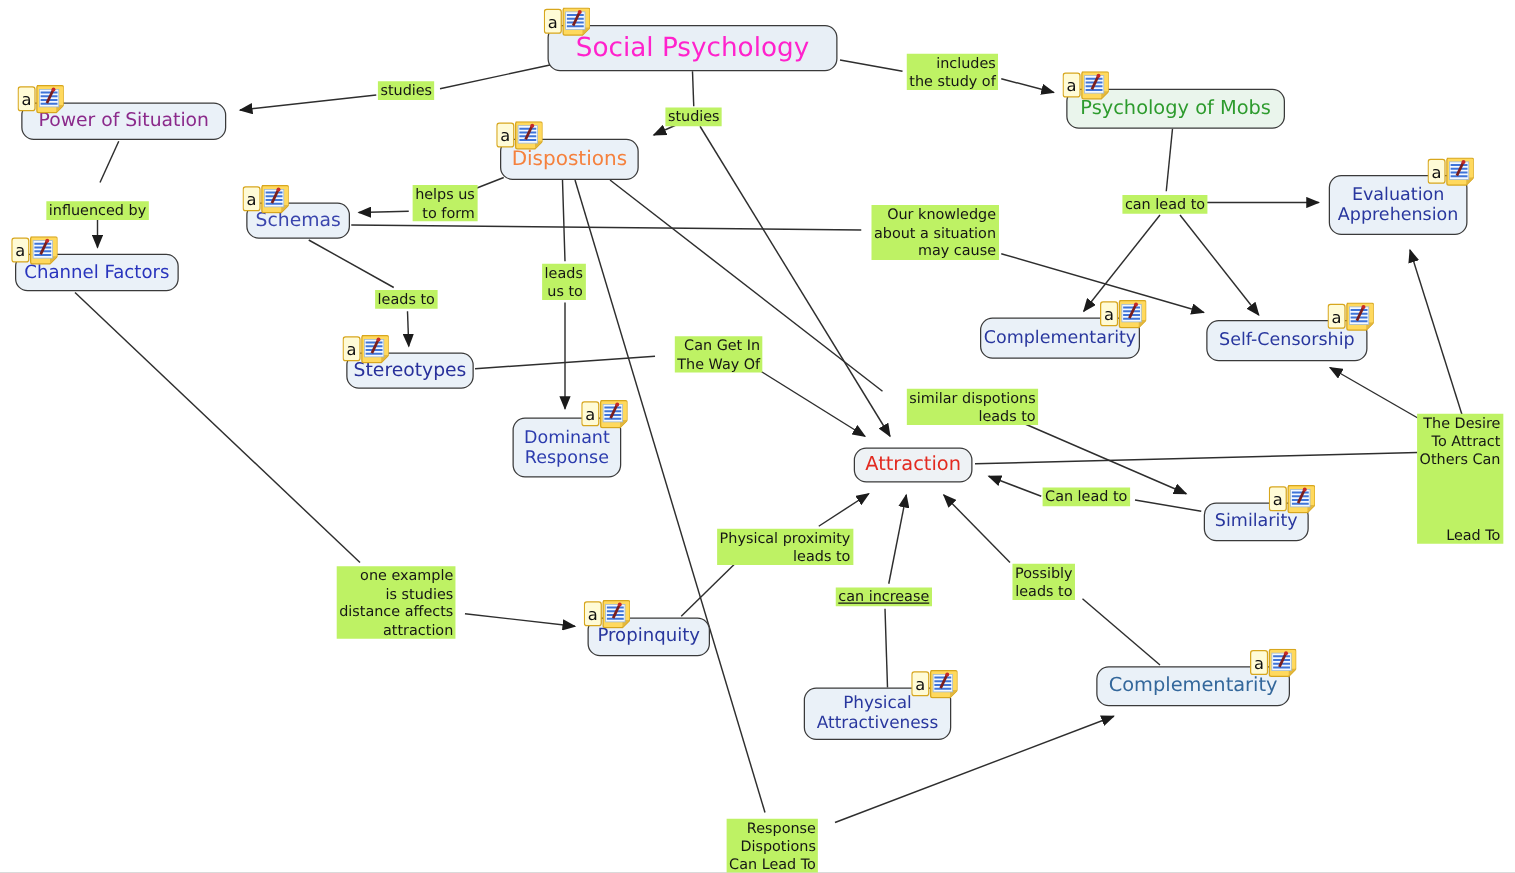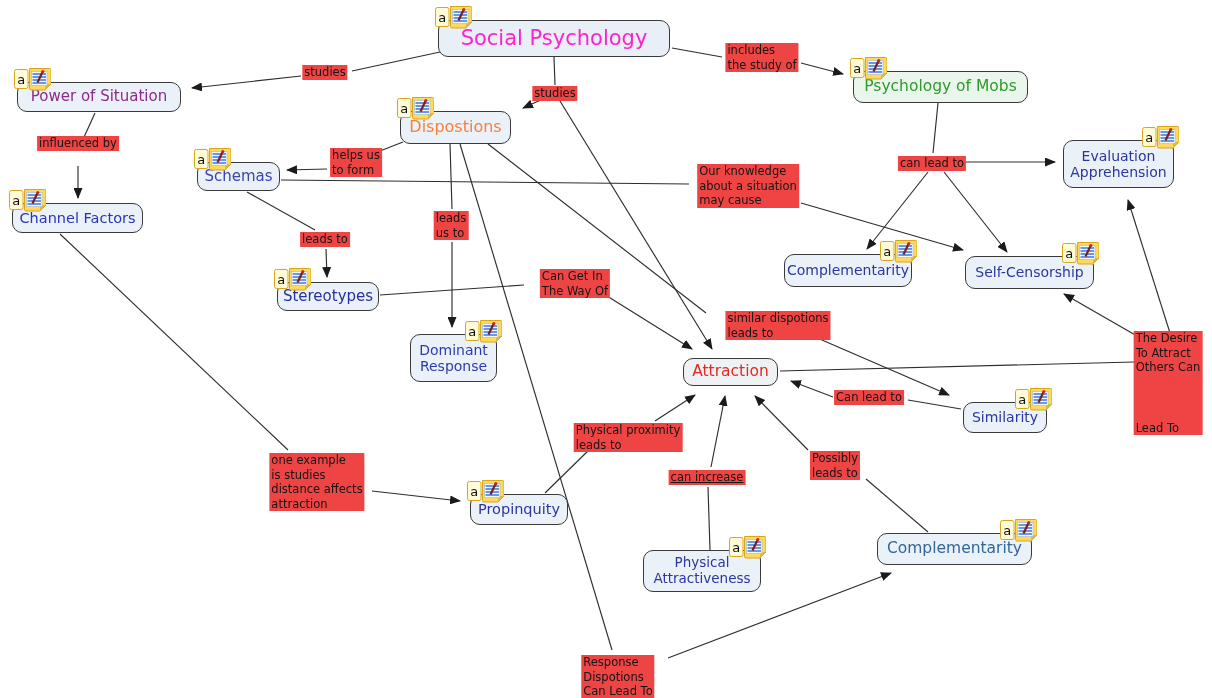--- a/index.html
+++ b/index.html
@@ -9,25 +9,25 @@
     overflow:hidden;
     font-family:"DejaVu Sans","Liberation Sans",sans-serif;
     background:#ffffff;
     border-bottom:1px solid #b5b5b5;
   }
   #edges{position:absolute;left:0;top:0;z-index:1;}
   .edge-label{
     position:absolute;
     z-index:2;
     transform:translateX(-50%);
-    text-align:left;
+    text-align:right;
     font-size:11.5px;
     line-height:14.5px;
     color:#151515;
-    background:#ef4444;
+    background:#bef264;
     padding:0 2px;
     white-space:nowrap;
   }
   .node{
     position:absolute;
     z-index:3;
     box-sizing:border-box;
     border:1.5px solid #3a3a3a;
     border-radius:10px;
     display:flex;
@@ -327,21 +327,21 @@
     <div class="edge-label" style="left: 325px; top: 65px; color: rgb(21, 21, 21);">
       <span style="display: block;">studies</span>
     </div>
     <div class="edge-label" style="left: 555px; top: 86px; color: rgb(21, 21, 21);">
       <span style="display: block;">studies</span>
     </div>
     <div class="edge-label" style="left: 762px; top: 43px; color: rgb(21, 21, 21);">
       <span style="display: block;">includes</span>
       <span style="display: block;">the study of</span>
     </div>
-    <div class="edge-label" style="left: 78px; top: 136px; color: rgb(21, 21, 21);">
+    <div class="edge-label" style="left: 78px; top: 161px; color: rgb(21, 21, 21);">
       <span style="display: block;">influenced by</span>
     </div>
     <div class="edge-label" style="left: 356px; top: 148px; color: rgb(21, 21, 21);">
       <span style="display: block;">helps us</span>
       <span style="display: block;">to form</span>
     </div>
     <div class="edge-label" style="left: 325px; top: 232px; color: rgb(21, 21, 21);">
       <span style="display: block;">leads to</span>
     </div>
     <div class="edge-label" style="left: 451px; top: 211px; color: rgb(21, 21, 21);">

